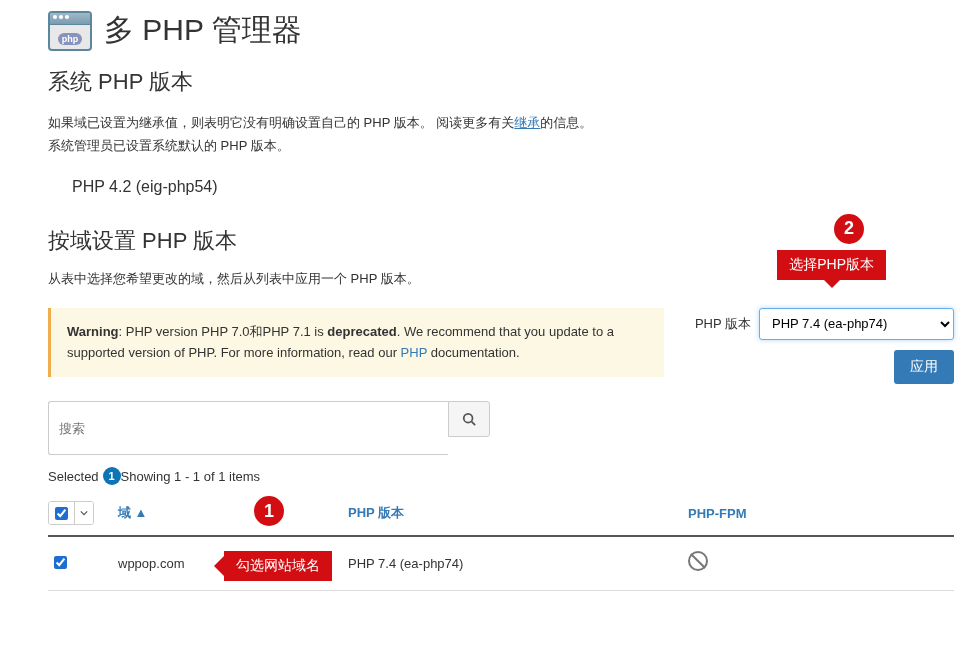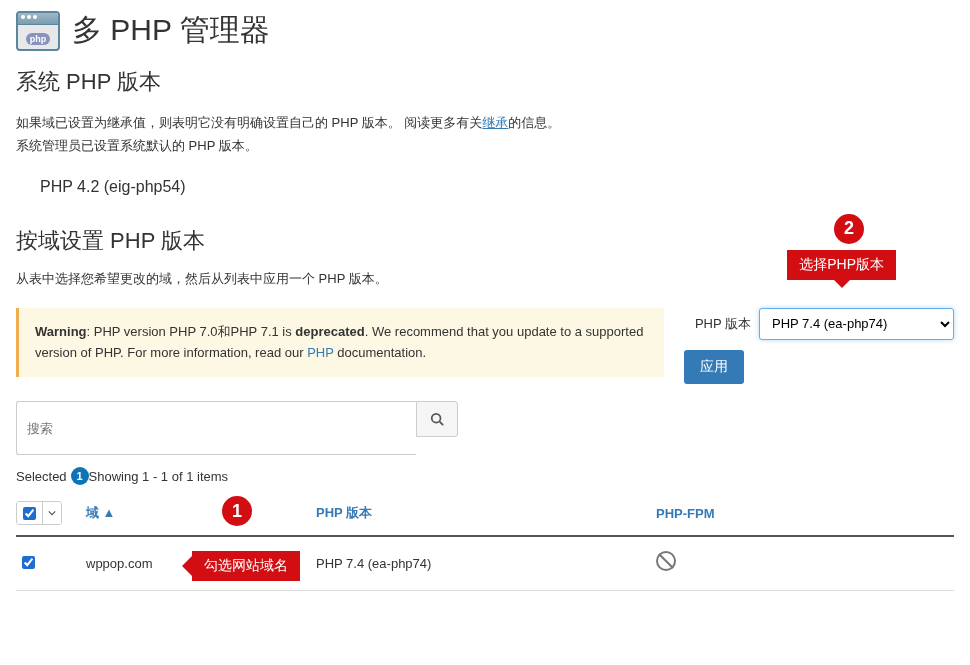--- a/index.html
+++ b/index.html
@@ -1,17 +1,17 @@
 <!DOCTYPE html>
 <html><head>
   <meta charset="utf-8">
   <style>
     * { margin: 0; padding: 0; box-sizing: border-box; }
     body { font-family: -apple-system, BlinkMacSystemFont, "Segoe UI", "Helvetica Neue", Arial, sans-serif; color: #333; background: #fff; font-size: 14px; }
-    .page { padding: 0 16px 20px; }
+    .page { padding: 0 16px 20px; margin-left: 32px; }
     .header { display: flex; align-items: center; gap: 12px; padding: 10px 0 16px; }
     .app-icon { width: 44px; height: 40px; border: 2px solid #5a879e; border-radius: 4px; background: #e8e8e8; position: relative; display: flex; align-items: flex-end; justify-content: center; padding-bottom: 4px; overflow: hidden; }
     .app-icon-top { position: absolute; top: 0; left: 0; right: 0; height: 12px; background: linear-gradient(to bottom, #a0b8c8, #7a9cb0); border-bottom: 1px solid #5a879e; }
     .app-icon-dots { position: absolute; top: 2px; left: 3px; display: flex; gap: 2px; }
     .app-icon-dots span { width: 4px; height: 4px; background: #fff; border-radius: 50%; display: block; }
     .app-icon-php { background: #8892bf; color: #fff; font-size: 9px; font-weight: bold; padding: 1px 4px; border-radius: 8px; z-index: 1; }
     .page-title { font-size: 30px; font-weight: 300; color: #333; }
     h2 { font-size: 22px; font-weight: 400; color: #333; margin-bottom: 14px; }
     .sys-desc { font-size: 13px; line-height: 1.8; color: #333; margin-bottom: 20px; }
     .sys-desc a { color: #337ab7; text-decoration: underline; }
@@ -44,21 +44,21 @@
     .table-row { display: flex; align-items: center; padding: 14px 0; border-bottom: 1px solid #ddd; font-size: 13px; }
     .tr-check { width: 70px; padding-left: 6px; }
     .tr-domain { flex: 0 0 230px; position: relative; }
     .tr-ver { flex: 0 0 340px; color: #333; }
     .tr-fpm { flex: 1; color: #999; font-size: 20px; }
     .ban-icon { width: 20px; height: 20px; border: 2px solid #777; border-radius: 50%; position: relative; display: inline-block; }
     .ban-icon::after { content: ""; position: absolute; top: 50%; left: 50%; width: 20px; height: 2px; background: #777; transform: translate(-50%, -50%) rotate(45deg); }
     .php-ver-row { display: flex; align-items: center; gap: 8px; margin-bottom: 10px; justify-content: flex-end; }
     .php-ver-label { font-size: 13px; color: #333; white-space: nowrap; }
     .ver-select { flex: 1; height: 32px; border: 1px solid #66afe9; border-radius: 3px; padding: 4px 8px; font-size: 13px; box-shadow: 0 0 5px rgba(102,175,233,.5); background: #fff; max-width: 195px; }
-    .apply-row { display: flex; justify-content: flex-start; }
+    .apply-row { display: flex; justify-content: flex-end; }
     .apply-btn { background: #337ab7; color: #fff; border: none; padding: 8px 16px; border-radius: 3px; font-size: 14px; cursor: pointer; }
     .annot { position: absolute; pointer-events: none; z-index: 10; }
     .annot-circle { width: 30px; height: 30px; background: #d20e13; color: #fff; border-radius: 50%; display: flex; align-items: center; justify-content: center; font-size: 18px; font-weight: 600; }
     .annot-tag { background: #d20e13; color: #fff; padding: 6px 12px; font-size: 14px; font-weight: 500; position: relative; white-space: nowrap; }
     .annot-tag.arrow-left::before { content: ""; position: absolute; left: -10px; top: 50%; transform: translateY(-50%); border: 10px solid transparent; border-right-color: #d20e13; border-left: none; }
     .annot-tag.arrow-down::after { content: ""; position: absolute; bottom: -8px; left: 50%; transform: translateX(-50%); border: 8px solid transparent; border-top-color: #d20e13; border-bottom: none; }
   </style>
 </head>
 <body>
 
@@ -84,21 +84,21 @@
     <div>系统管理员已设置系统默认的 PHP 版本。</div>
   </div>
   <div class="current-php">PHP 4.2 (eig-php54)</div>
 
   <div class="domain-section">
     <h2>按域设置 PHP 版本</h2>
 
     <div class="annot" style="right: 90px; top: -12px;">
       <div class="annot-circle">2</div>
     </div>
-    <div class="annot" style="right: 58px; top: 24px; padding-left: 26px;">
+    <div class="annot" style="right: 68px; top: 24px; padding-left: 26px;">
       <div class="annot-tag arrow-down">选择PHP版本</div>
     </div>
 
     <div class="domain-desc">从表中选择您希望更改的域，然后从列表中应用一个 PHP 版本。</div>
 
     <div class="two-col">
       <div class="left-col">
         <div class="warning-box">
           <strong>Warning</strong><span>: PHP version PHP 7.0和PHP 7.1 is </span><strong>deprecated</strong><span>. We recommend that you update to a supported version of PHP. For more information, read our </span><a href="#">PHP</a><span> documentation.</span>
         </div>

